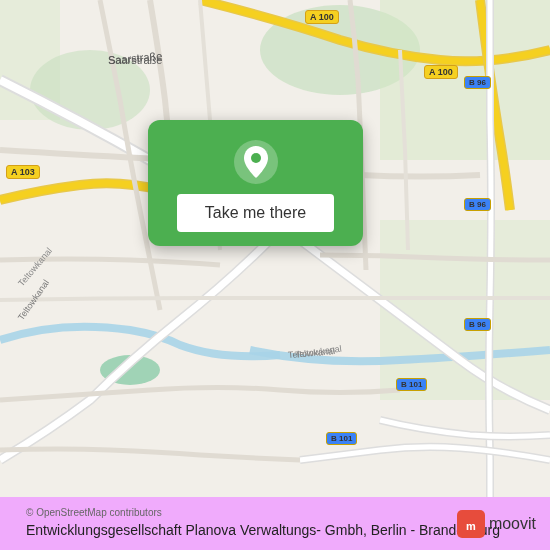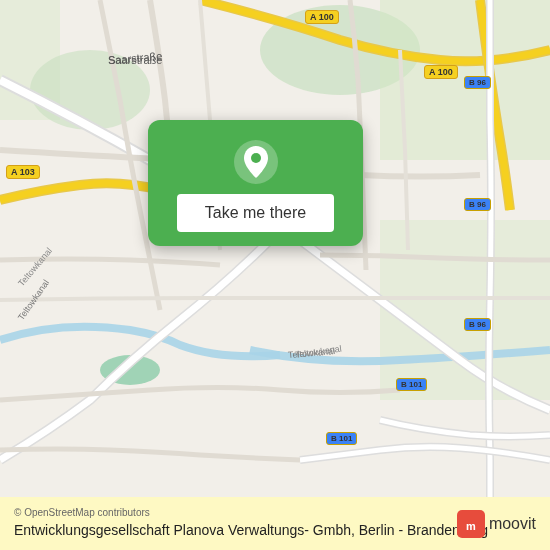--- a/index.html
+++ b/index.html
@@ -60,22 +60,22 @@
       cursor: pointer;
       white-space: nowrap;
     }
 
     
     .bottom-bar {
       position: absolute;
       bottom: 0;
       left: 0;
       right: 0;
-      background: #fef9c3;
-      padding: 10px 14px 12px;
+      background: #f0abfc;
+      padding: 10px 26px 12px;
     }
 
     .copyright-text {
       font-size: 10px;
       color: #666;
       margin-bottom: 4px;
     }
 
     .location-name {
       font-size: 14px;

